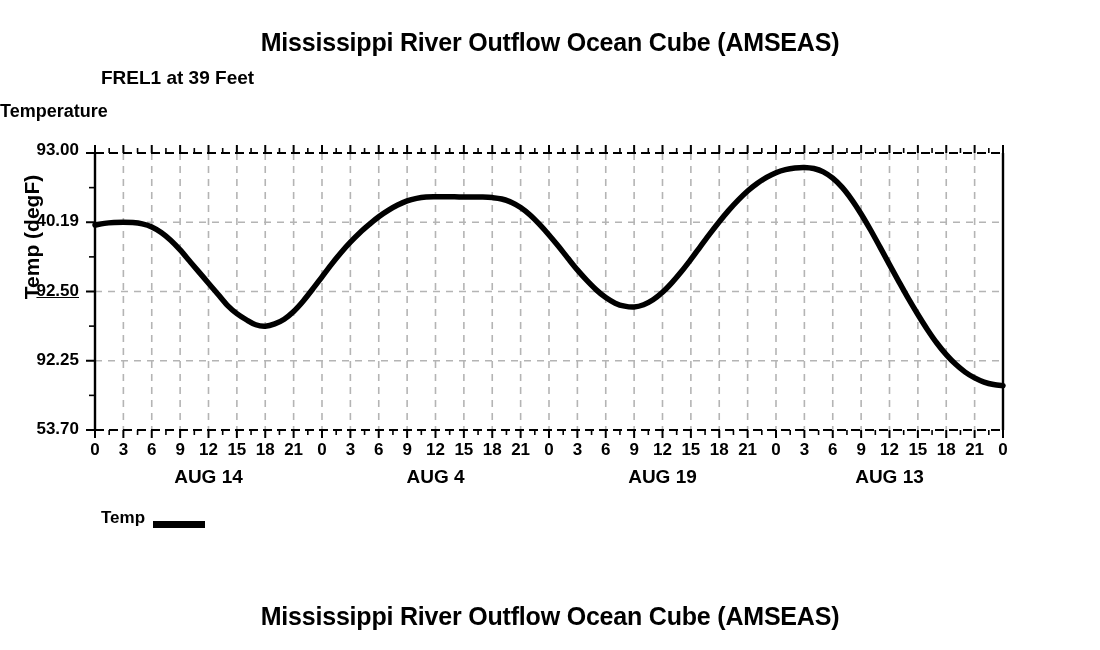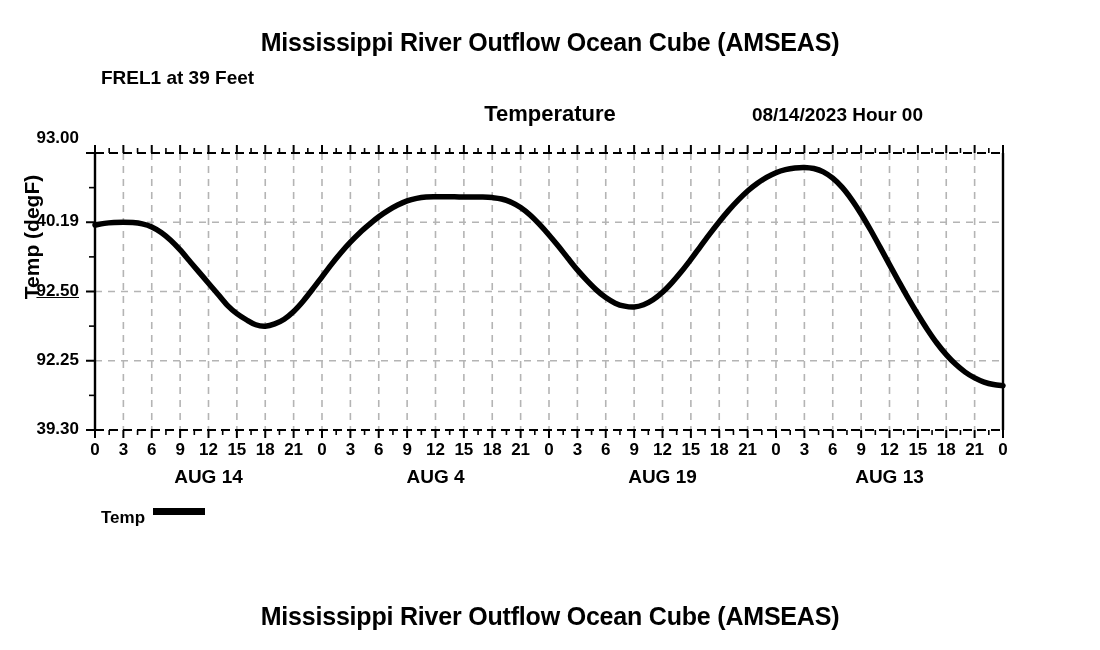--- a/index.html
+++ b/index.html
@@ -60,22 +60,21 @@
     top: 104px;
     font-size: 19px;
     font-weight: bold;
     white-space: nowrap;
   }
   .subtitle {
     position: absolute;
     left: 0;
     top: 101px;
     width: 1100px;
-    text-align: center;
-    font-size: 22px;
+    font-size: 18px;
     font-weight: bold;
   }
   .datestamp {
     position: absolute;
     right: 92px;
     top: 104px;
     font-size: 19px;
     font-weight: bold;
     white-space: nowrap;
   }
@@ -138,21 +137,21 @@
     width: 130px;
     white-space: nowrap;
   }
 
   
   .legend {
     position: absolute;
     left: 101px;
     top: 508px;
     display: flex;
-    align-items: flex-start;
+    align-items: flex-end;
     gap: 8px;
   }
   .legend-text {
     font-size: 17px;
     font-weight: bold;
   }
   .legend-swatch {
     width: 52px;
     height: 7px;
     background: #000000;
@@ -163,21 +162,20 @@
 
 <div class="page">
 
   <div class="main-title">Mississippi River Outflow Ocean Cube (AMSEAS)</div>
 
   <div class="station-line">FREL1 at 39 Feet</div>
 
 
   <div class="subtitle">Temperature</div>
 
-  <div class="datestamp">08/14/2023 Hour 00</div>
 
   <div class="ylabel">Temp (degF)</div>
 
 
   <div class="plot-wrap">
     <svg class="plot-svg" width="1100" height="650" viewBox="0 0 1100 650">
       <g id="grid-layer">
           <line x1="123.375" y1="153" x2="123.375" y2="430" stroke="#b4b4b4" stroke-width="1.6" stroke-dasharray="7,6"></line>
           <line x1="151.75" y1="153" x2="151.75" y2="430" stroke="#b4b4b4" stroke-width="1.6" stroke-dasharray="7,6"></line>
           <line x1="180.125" y1="153" x2="180.125" y2="430" stroke="#b4b4b4" stroke-width="1.6" stroke-dasharray="7,6"></line>
@@ -360,25 +358,25 @@
           <line x1="95" y1="153" x2="95" y2="430" stroke="#000000" stroke-width="2.4"></line>
           <line x1="1003" y1="153" x2="1003" y2="430" stroke="#000000" stroke-width="2.4"></line>
         </g>
       <g id="series-layer">
           <path d="M 95.00 225.02 C 96.58 224.74, 101.31 223.77, 104.46 223.36 C 107.61 222.94, 110.76 222.71, 113.92 222.53 C 117.07 222.34, 120.22 222.25, 123.38 222.25 C 126.53 222.25, 129.68 222.25, 132.83 222.53 C 135.99 222.80, 139.14 223.17, 142.29 223.91 C 145.44 224.65, 148.60 225.53, 151.75 226.96 C 154.90 228.39, 158.06 230.28, 161.21 232.50 C 164.36 234.72, 167.51 237.35, 170.67 240.25 C 173.82 243.16, 176.97 246.49, 180.13 249.95 C 183.28 253.41, 186.43 257.34, 189.58 261.03 C 192.74 264.72, 195.89 268.42, 199.04 272.11 C 202.19 275.80, 205.35 279.50, 208.50 283.19 C 211.65 286.88, 214.81 290.58, 217.96 294.27 C 221.11 297.96, 224.26 302.12, 227.42 305.35 C 230.57 308.58, 233.72 311.26, 236.88 313.66 C 240.03 316.06, 243.18 317.91, 246.33 319.75 C 249.49 321.60, 252.64 323.68, 255.79 324.74 C 258.94 325.80, 262.10 326.26, 265.25 326.13 C 268.40 325.99, 271.56 325.06, 274.71 323.91 C 277.86 322.75, 281.01 321.28, 284.17 319.20 C 287.32 317.12, 290.47 314.44, 293.63 311.44 C 296.78 308.44, 299.93 304.89, 303.08 301.19 C 306.24 297.50, 309.39 293.35, 312.54 289.28 C 315.69 285.22, 318.85 280.97, 322.00 276.82 C 325.15 272.66, 328.31 268.37, 331.46 264.35 C 334.61 260.34, 337.76 256.41, 340.92 252.72 C 344.07 249.03, 347.22 245.52, 350.38 242.19 C 353.53 238.87, 356.68 235.73, 359.83 232.78 C 362.99 229.82, 366.14 227.14, 369.29 224.47 C 372.44 221.79, 375.60 219.06, 378.75 216.71 C 381.90 214.36, 385.06 212.28, 388.21 210.34 C 391.36 208.40, 394.51 206.65, 397.67 205.08 C 400.82 203.51, 403.97 202.03, 407.13 200.92 C 410.28 199.81, 413.43 199.07, 416.58 198.43 C 419.74 197.78, 422.89 197.32, 426.04 197.04 C 429.19 196.77, 432.35 196.81, 435.50 196.77 C 438.65 196.72, 441.81 196.77, 444.96 196.77 C 448.11 196.77, 451.26 196.72, 454.42 196.77 C 457.57 196.81, 460.72 197.00, 463.88 197.04 C 467.03 197.09, 470.18 197.04, 473.33 197.04 C 476.49 197.04, 479.64 196.95, 482.79 197.04 C 485.94 197.14, 489.10 197.27, 492.25 197.60 C 495.40 197.92, 498.56 198.20, 501.71 198.98 C 504.86 199.77, 508.01 200.87, 511.17 202.31 C 514.32 203.74, 517.47 205.45, 520.63 207.57 C 523.78 209.69, 526.93 212.23, 530.08 215.05 C 533.24 217.86, 536.39 221.14, 539.54 224.47 C 542.69 227.79, 545.85 231.34, 549.00 234.99 C 552.15 238.64, 555.31 242.47, 558.46 246.35 C 561.61 250.23, 564.76 254.34, 567.92 258.26 C 571.07 262.18, 574.22 266.20, 577.38 269.89 C 580.53 273.59, 583.68 277.10, 586.83 280.42 C 589.99 283.74, 593.14 286.98, 596.29 289.84 C 599.44 292.70, 602.60 295.38, 605.75 297.59 C 608.90 299.81, 612.06 301.70, 615.21 303.13 C 618.36 304.57, 621.51 305.53, 624.67 306.18 C 627.82 306.83, 630.97 307.24, 634.13 307.01 C 637.28 306.78, 640.43 306.00, 643.58 304.80 C 646.74 303.60, 649.89 301.89, 653.04 299.81 C 656.19 297.73, 659.35 295.19, 662.50 292.33 C 665.65 289.47, 668.81 286.10, 671.96 282.64 C 675.11 279.17, 678.26 275.43, 681.42 271.56 C 684.57 267.68, 687.72 263.52, 690.88 259.37 C 694.03 255.21, 697.18 250.87, 700.33 246.63 C 703.49 242.38, 706.64 238.04, 709.79 233.88 C 712.94 229.73, 716.10 225.62, 719.25 221.70 C 722.40 217.77, 725.56 213.94, 728.71 210.34 C 731.86 206.74, 735.01 203.32, 738.17 200.09 C 741.32 196.86, 744.47 193.72, 747.63 190.95 C 750.78 188.18, 753.93 185.73, 757.08 183.47 C 760.24 181.21, 763.39 179.18, 766.54 177.38 C 769.69 175.58, 772.85 173.96, 776.00 172.67 C 779.15 171.37, 782.31 170.40, 785.46 169.62 C 788.61 168.84, 791.76 168.33, 794.92 167.96 C 798.07 167.59, 801.22 167.31, 804.38 167.40 C 807.53 167.50, 810.68 167.77, 813.83 168.51 C 816.99 169.25, 820.14 170.22, 823.29 171.84 C 826.44 173.45, 829.60 175.62, 832.75 178.21 C 835.90 180.79, 839.06 183.79, 842.21 187.35 C 845.36 190.90, 848.51 195.10, 851.67 199.54 C 854.82 203.97, 857.97 208.86, 861.13 213.94 C 864.28 219.02, 867.43 224.47, 870.58 230.01 C 873.74 235.55, 876.89 241.41, 880.04 247.18 C 883.19 252.95, 886.35 258.86, 889.50 264.63 C 892.65 270.40, 895.81 276.13, 898.96 281.81 C 902.11 287.48, 905.26 293.25, 908.42 298.70 C 911.57 304.15, 914.72 309.37, 917.88 314.49 C 921.03 319.62, 924.18 324.69, 927.33 329.45 C 930.49 334.20, 933.64 338.82, 936.79 343.02 C 939.94 347.22, 943.10 351.10, 946.25 354.66 C 949.40 358.21, 952.56 361.44, 955.71 364.35 C 958.86 367.26, 962.01 369.84, 965.17 372.11 C 968.32 374.37, 971.47 376.26, 974.63 377.92 C 977.78 379.59, 980.93 380.97, 984.08 382.08 C 987.24 383.19, 990.39 383.97, 993.54 384.57 C 996.69 385.17, 1001.42 385.50, 1003.00 385.68" fill="none" stroke="#000000" stroke-width="5.5" stroke-linecap="round" stroke-linejoin="round"></path>
         </g>
     </svg>
   </div>
 
   <div id="ytick-layer">
-      <div class="ytick-label" style="left: 9px; top: 419px;">39.30</div>
+      <div class="ytick-label" style="left: 9px; top: 419px;">53.70</div>
       <div class="ytick-label" style="left: 9px; top: 349.75px;">92.25</div>
       <div class="ytick-label" style="left: 9px; top: 280.5px; text-decoration: underline;">92.50</div>
       <div class="ytick-label" style="left: 9px; top: 211.25px;">40.19</div>
-      <div class="ytick-label" style="left: 9px; top: 128px;">93.00</div>
+      <div class="ytick-label" style="left: 9px; top: 140px;">93.00</div>
     </div>
   <div id="xtick-layer">
       <div class="xtick-label" style="left: 80px; top: 440px;">0</div>
       <div class="xtick-label" style="left: 108.375px; top: 440px;">3</div>
       <div class="xtick-label" style="left: 136.75px; top: 440px;">6</div>
       <div class="xtick-label" style="left: 165.125px; top: 440px;">9</div>
       <div class="xtick-label" style="left: 193.5px; top: 440px;">12</div>
       <div class="xtick-label" style="left: 221.875px; top: 440px;">15</div>
       <div class="xtick-label" style="left: 250.25px; top: 440px;">18</div>
       <div class="xtick-label" style="left: 278.625px; top: 440px;">21</div>

